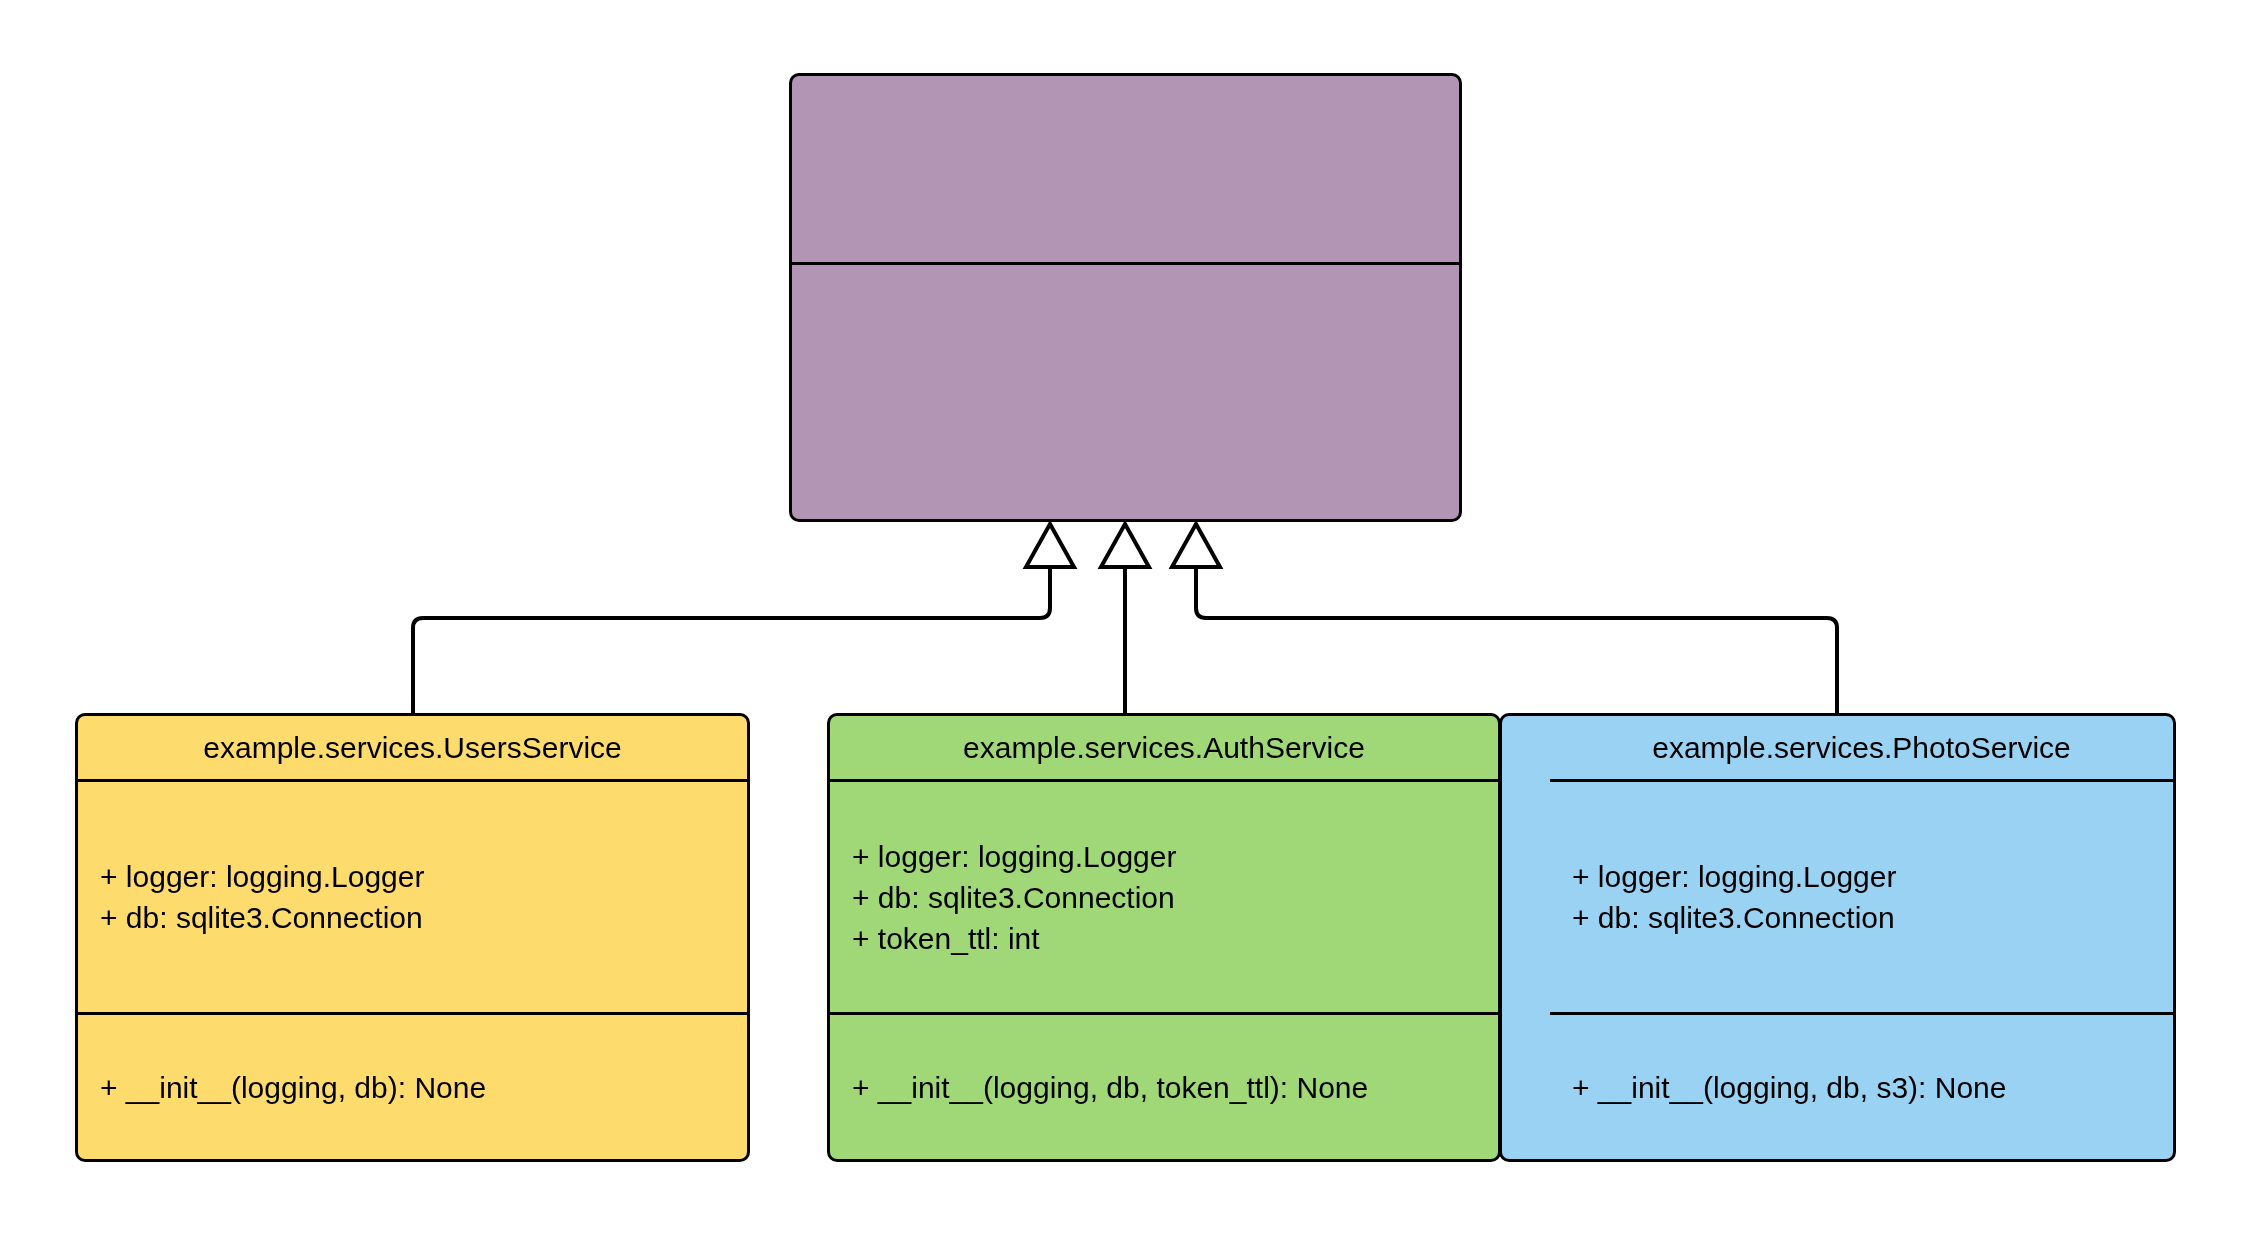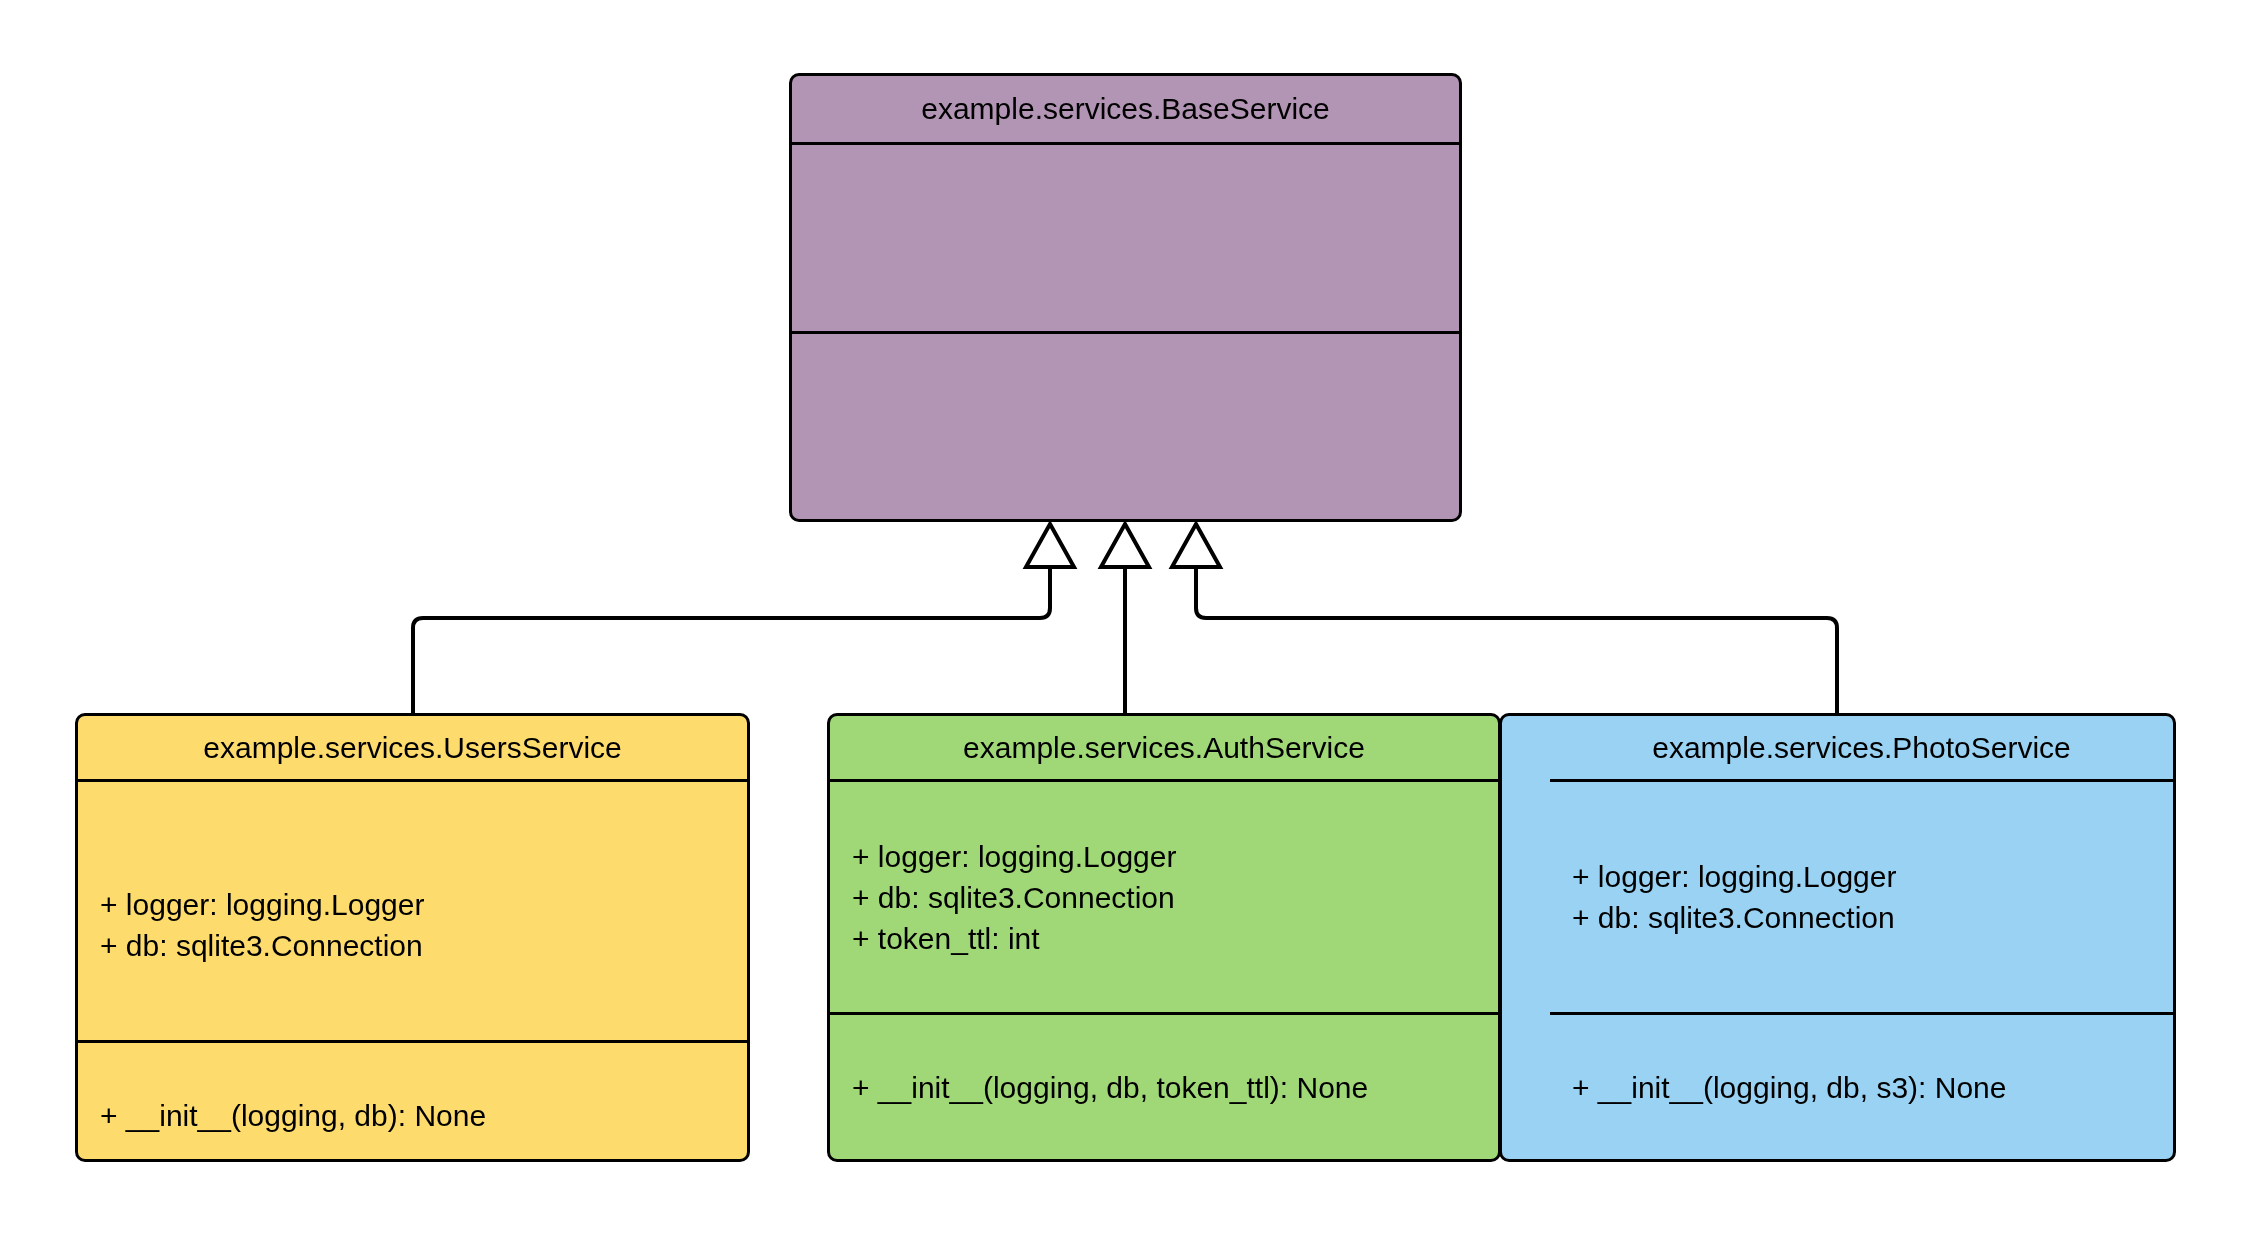--- a/index.html
+++ b/index.html
@@ -62,28 +62,25 @@
     <path class="edge" d="M 1050 565 L 1050 608 Q 1050 618 1040 618 L 423 618 Q 413 618 413 628 L 413 713"></path>
     <path class="edge" d="M 1125 565 L 1125 713"></path>
     <path class="edge" d="M 1196 565 L 1196 608 Q 1196 618 1206 618 L 1827 618 Q 1837 618 1837 628 L 1837 713"></path>
 
     <path class="tri" d="M 1050 524 L 1074 567 L 1026 567 Z"></path>
     <path class="tri" d="M 1125 524 L 1149 567 L 1101 567 Z"></path>
     <path class="tri" d="M 1196 524 L 1220 567 L 1172 567 Z"></path>
   </svg>
 
   <div class="uml-class" id="cls-base" style="background: rgb(178, 148, 180);">
-    <div class="hdr">
-      <span>example.services.BaseService</span>
-    </div>
     <div class="sec attrs"></div>
     <div class="sec methods"></div>
   </div>
 
-  <div class="uml-class child" id="cls-users" style="background: rgb(253, 219, 109); gap: 28px;">
+  <div class="uml-class child" id="cls-users" style="background: rgb(253, 219, 109);">
     <div class="hdr">
       <span>example.services.UsersService</span>
     </div>
     <div class="sec attrs">
       <div>+ logger: logging.Logger</div>
       <div>+ db: sqlite3.Connection</div>
     </div>
     <div class="sec methods">
       <div>+ __init__(logging, db): None</div>
     </div>

